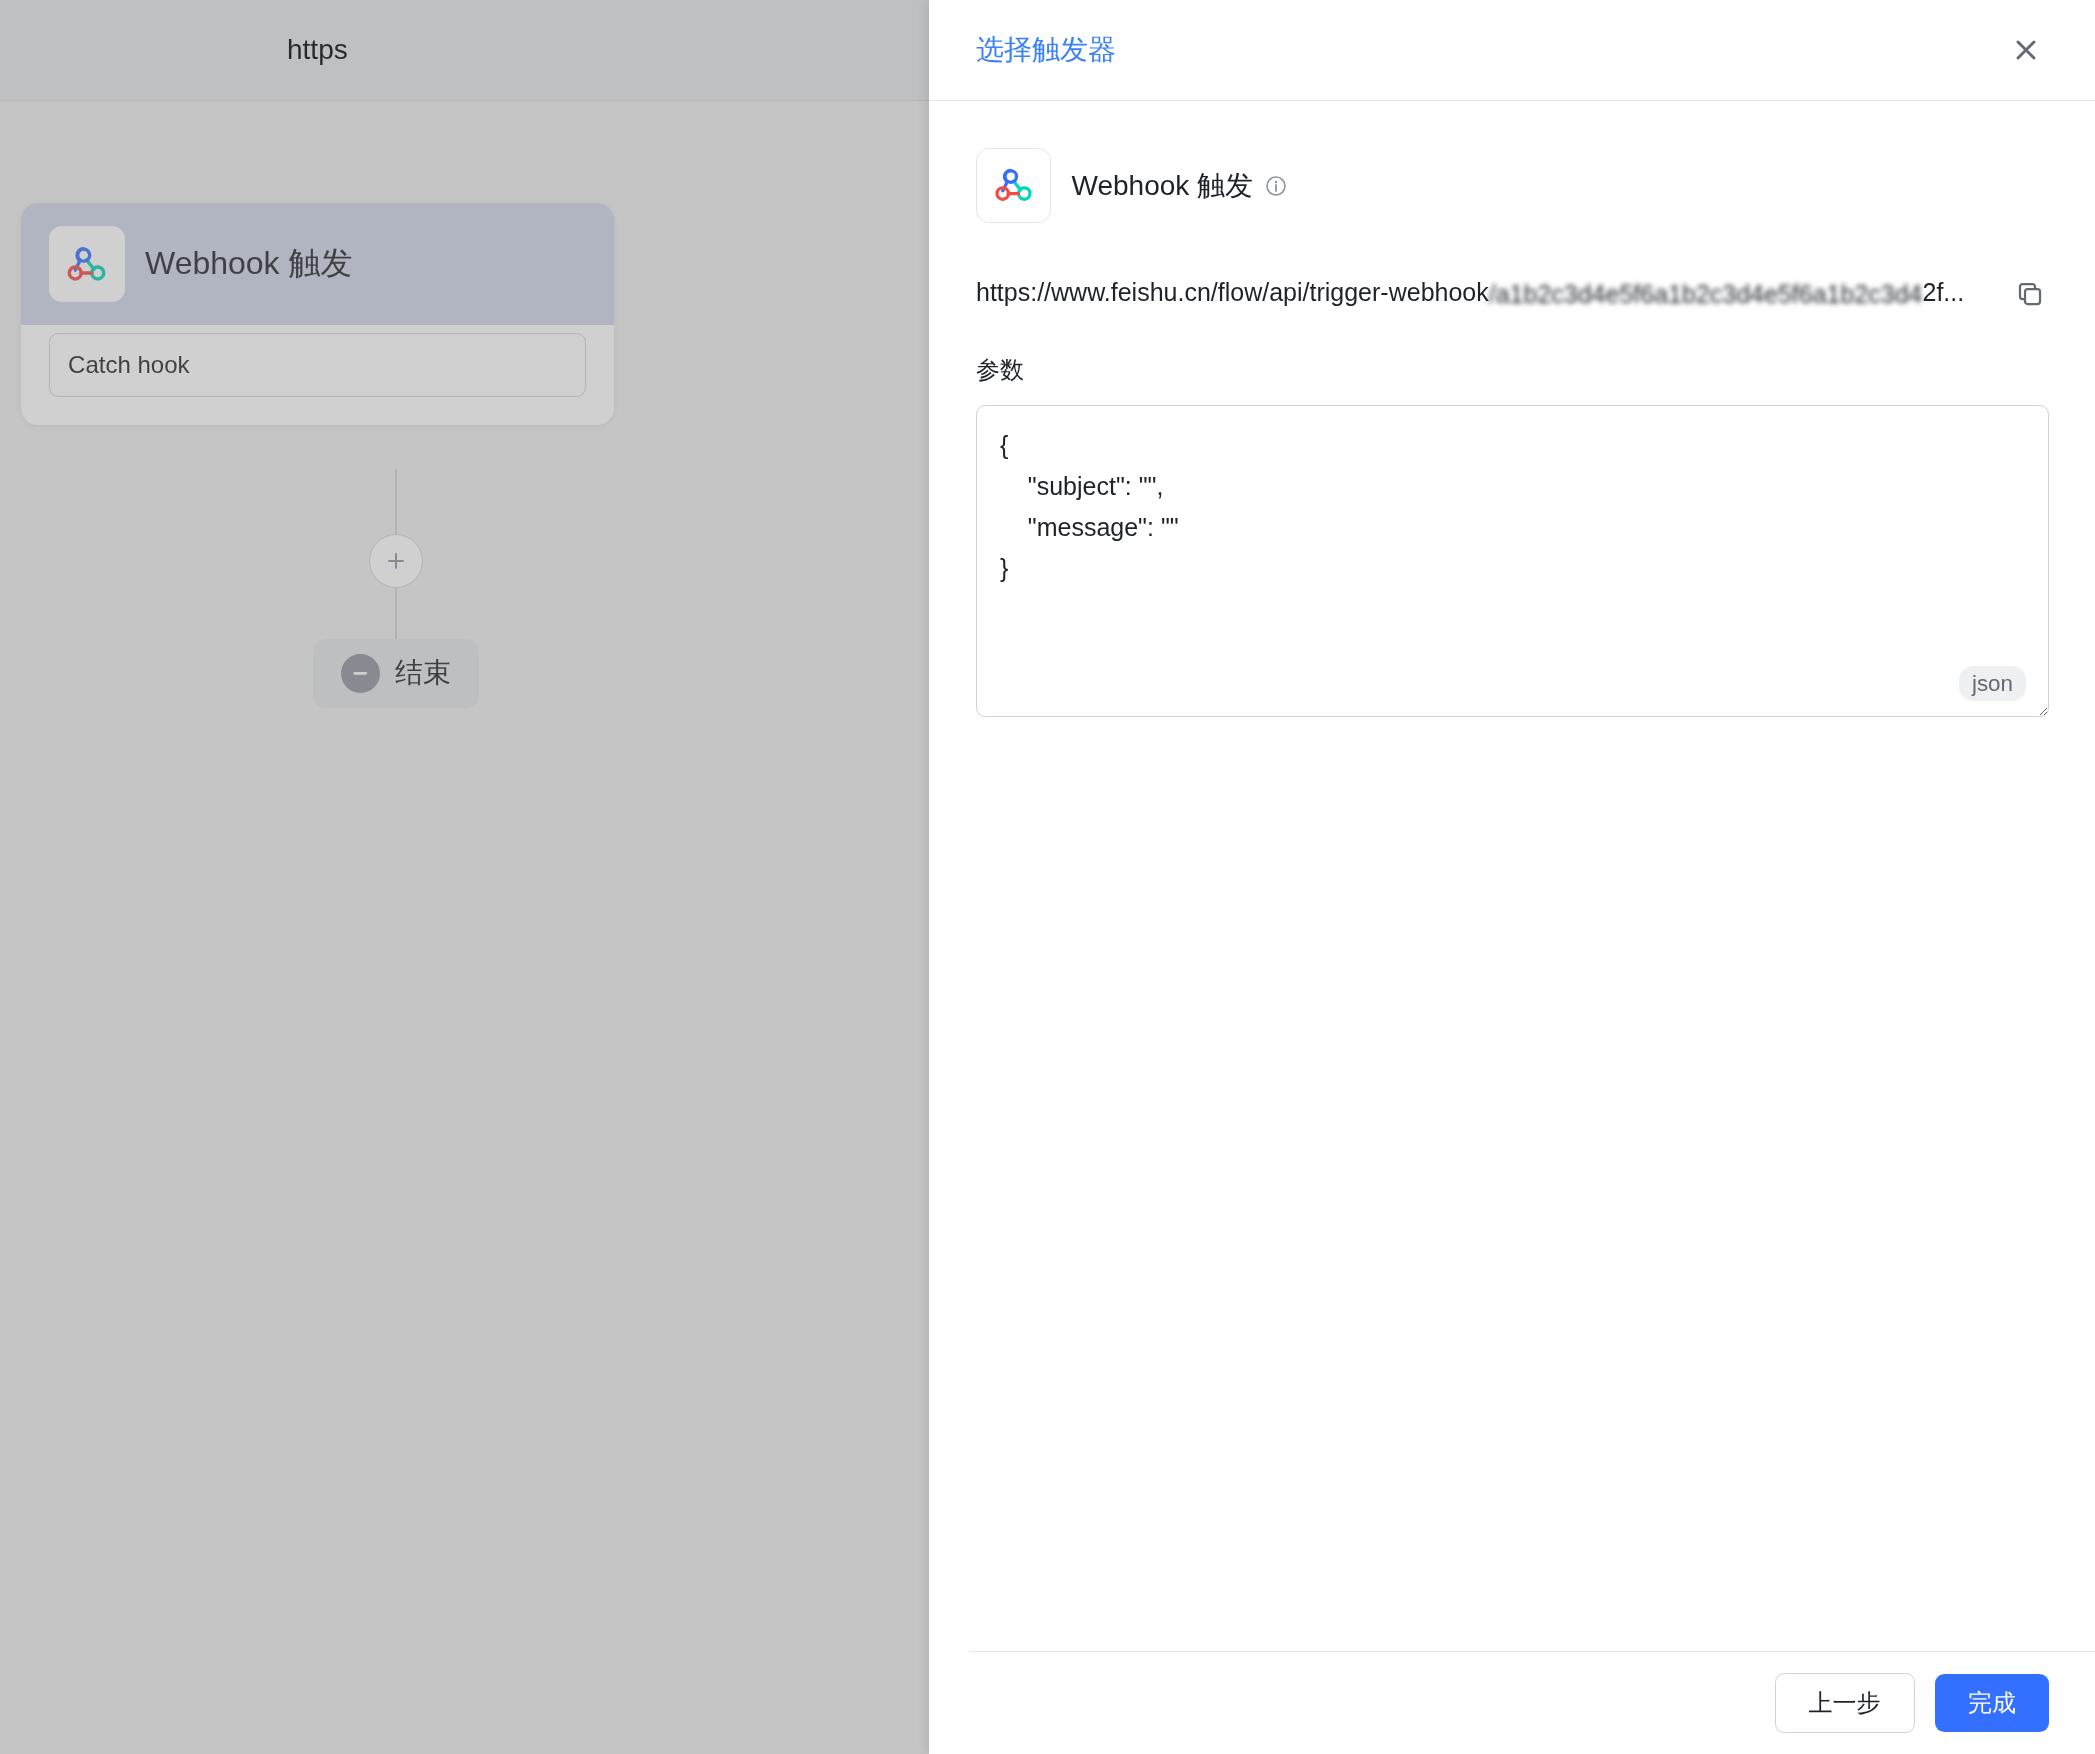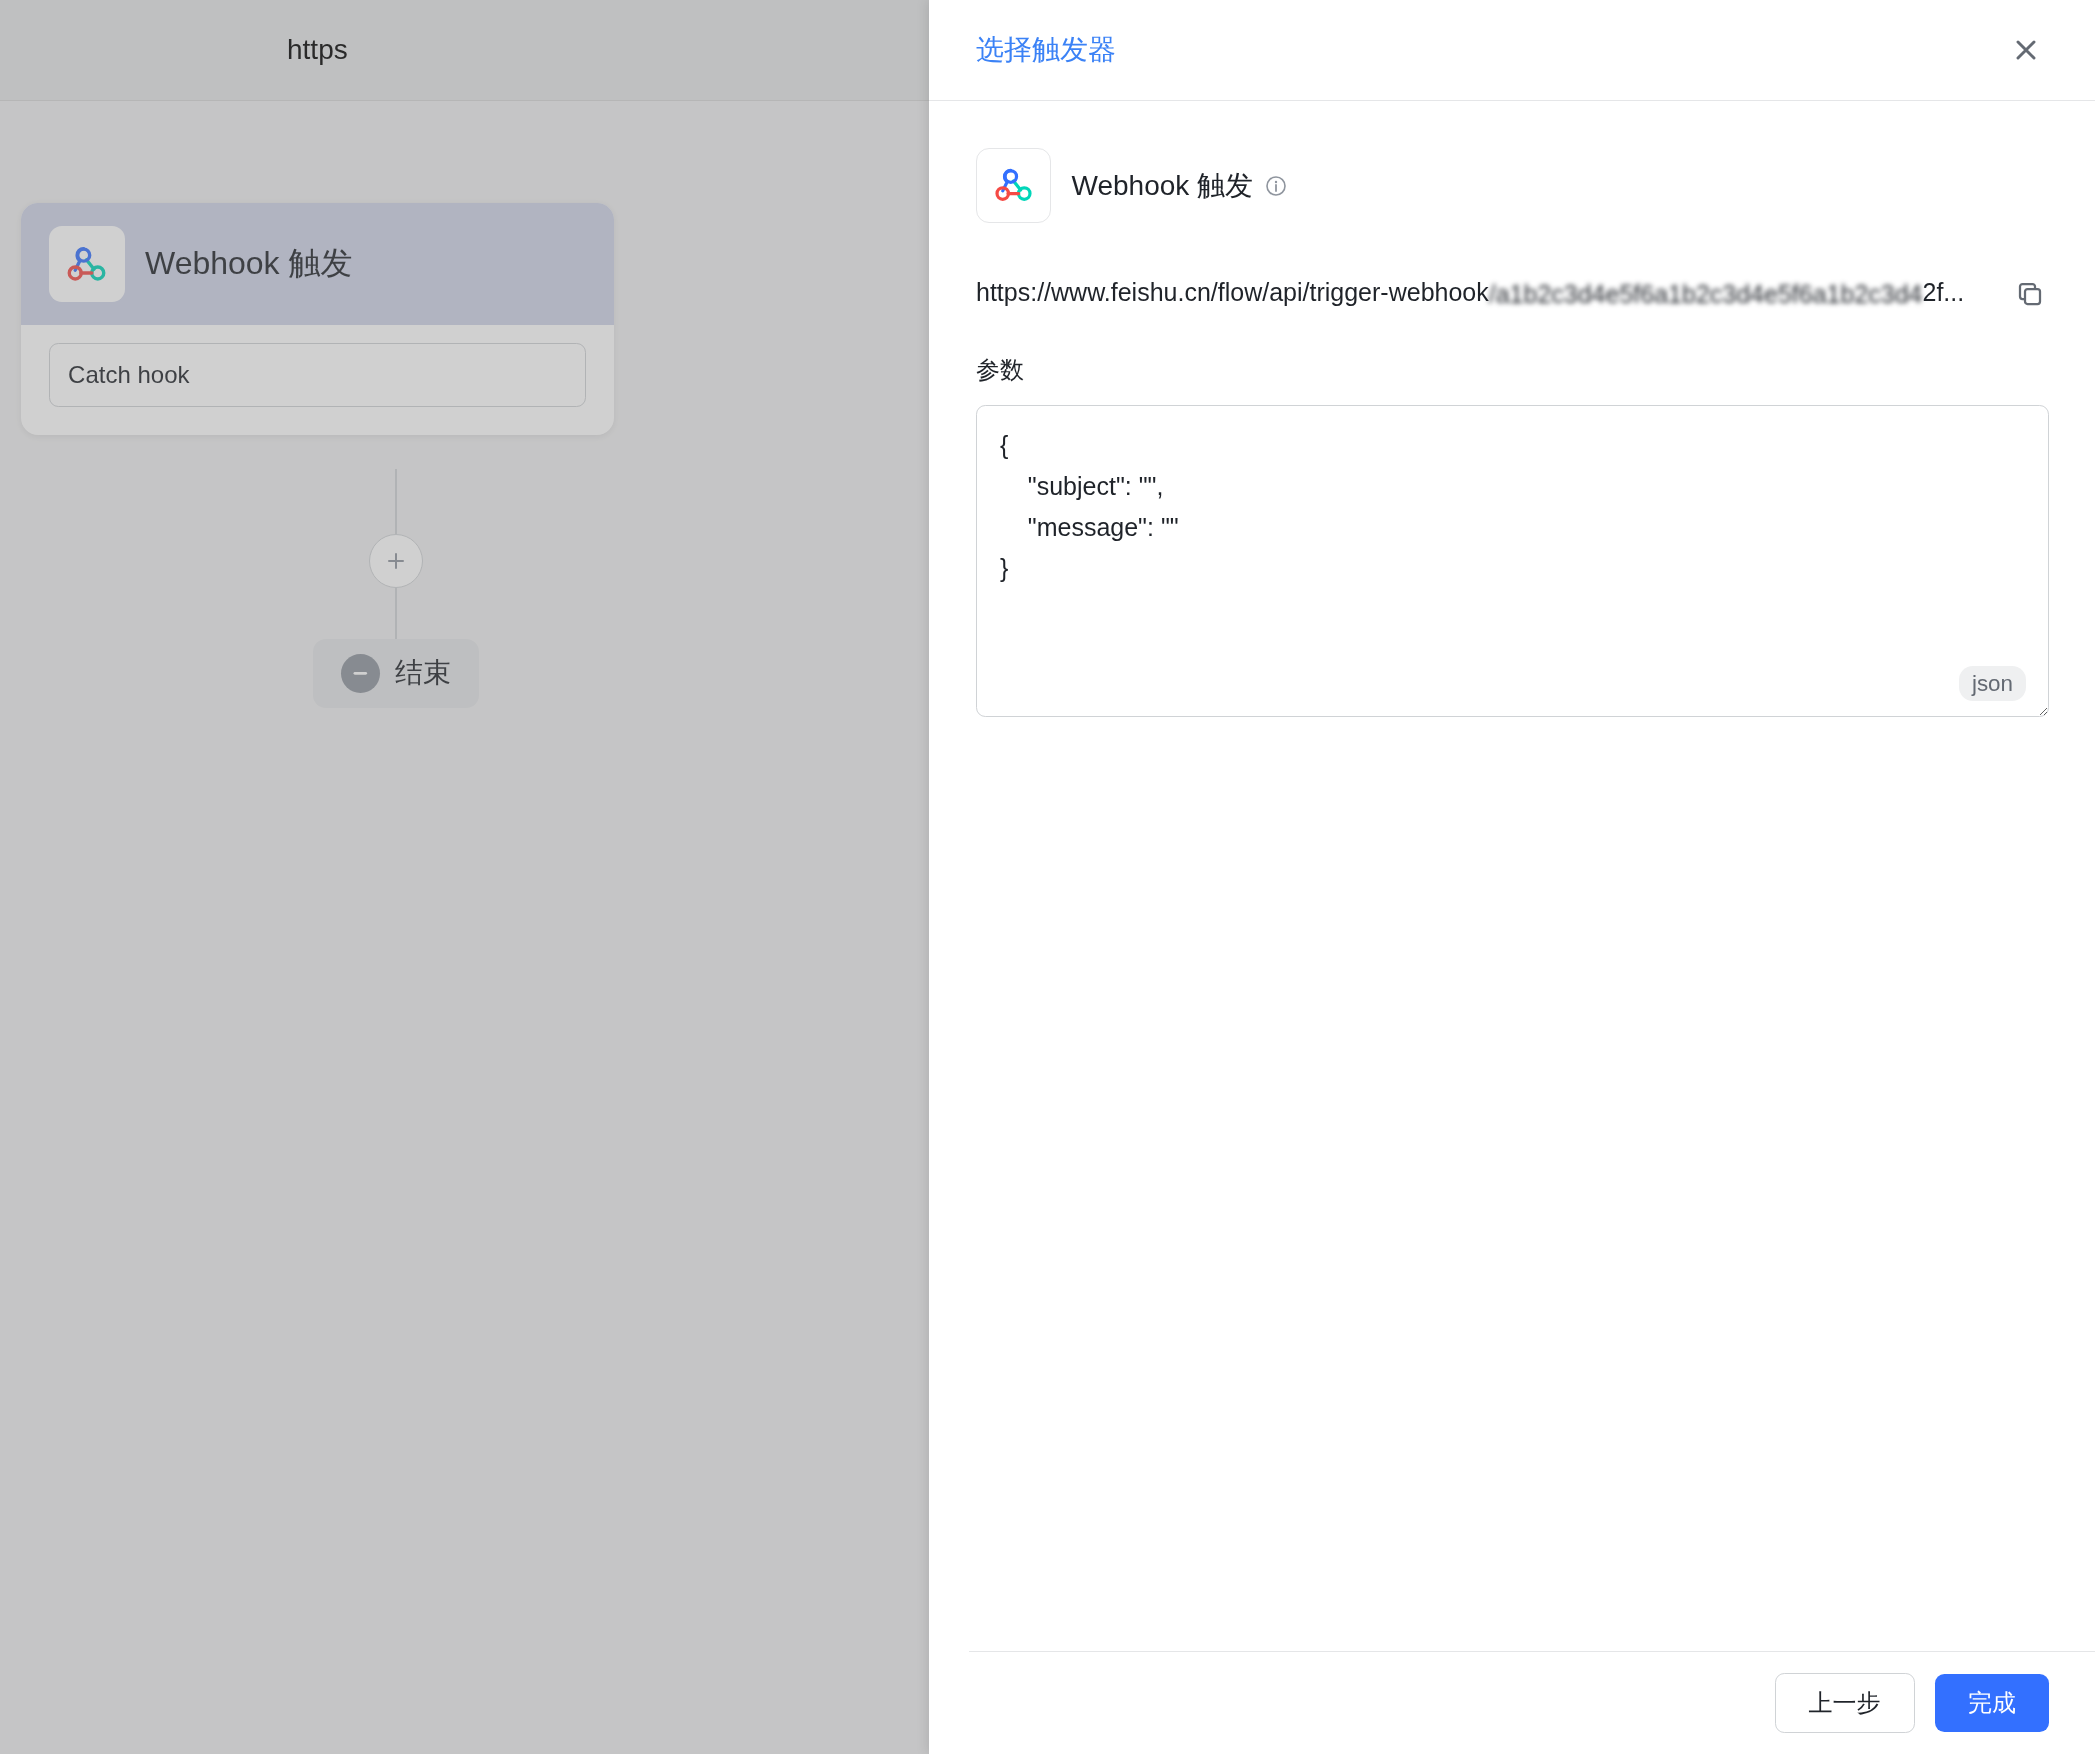--- a/index.html
+++ b/index.html
@@ -70,21 +70,21 @@
       justify-content: center;
     }
     
     .node-title {
       font-size: 32px;
       color: #1f2329;
       font-weight: 500;
     }
     
     .node-body {
-      padding: 18px 28px 28px;
+      padding: 8px 28px 28px;
     }
     
     .node-input {
       width: 100%;
       padding: 17px 18.6px;
       border: 0.9px solid #d0d3d6;
       border-radius: 9.3px;
       font-size: 24px;
       color: #1f2329;
       background: #fff;

